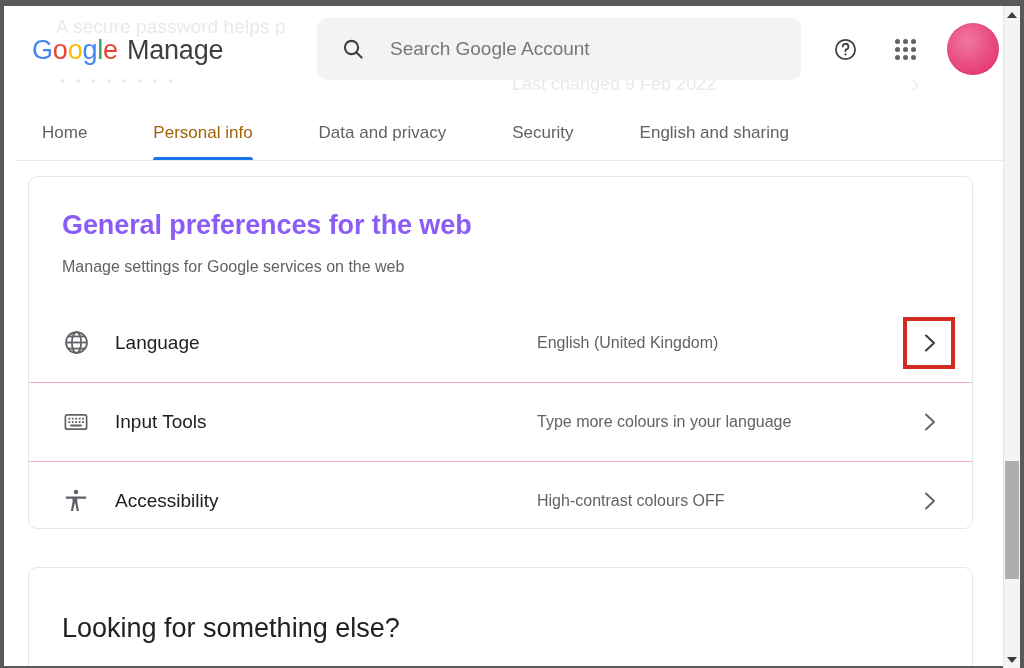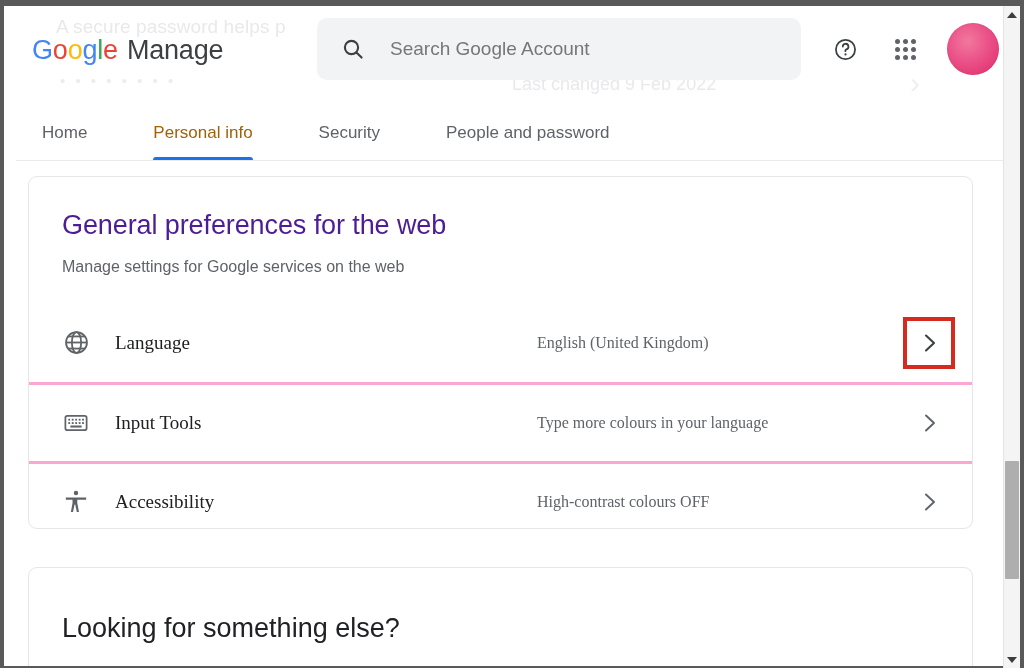--- a/index.html
+++ b/index.html
@@ -223,22 +223,22 @@
     border: 1px solid #e4e6e8;
     border-radius: 9px;
   }
   #card-prefs { top: 15px; height: 353px; }
   #card-else  { top: 406px; height: 140px; }
 
   .card-title {
     position: absolute;
     left: 33px; top: 33px;
     font-size: 27px;
-    color: #4c1d95;
-    font-weight: 400;
+    color: #8b5cf6;
+    font-weight: 700;
     letter-spacing: -.1px;
     white-space: nowrap;
   }
   .card-sub {
     position: absolute;
     left: 33px; top: 81px;
     font-size: 16px;
     color: #5f6368;
     white-space: nowrap;
   }
@@ -260,24 +260,24 @@
   .row {
     position: relative;
     display: flex;
     align-items: center;
     height: 79px;
     padding: 0 0 0 33px;
     cursor: pointer;
     background: transparent;
     border: none;
     width: 100%;
-    font-family: Liberation Serif, serif;
+    font-family: Liberation Sans, sans-serif;
     text-align: left;
   }
-  .row + .row { border-top: 3px solid #f9a8d4; text-align: right; }
+  .row + .row { border-top: 1px solid #f9a8d4; text-align: right; }
 
   .row-icon {
     width: 28px; height: 28px;
     flex: none;
     color: #5f6368;
     display: flex;
     align-items: center;
     justify-content: center;
   }
   .row-label {
@@ -394,22 +394,23 @@
             <i></i>
             <i></i>
         </span>
       </button>
 
       <button id="avatar-btn"></button>
 
       <nav id="tabs">
         <button class="tab">Home</button>
         <button class="tab active">Personal info</button>
+        <button class="tab">Data and privacy</button>
         <button class="tab">Security</button>
-        <button class="tab">People and password</button>
+        <button class="tab">English and sharing</button>
       </nav>
     </div>
 
     <div id="content">
 
       <section class="card" id="card-prefs">
         <h1 class="card-title">General preferences for the web</h1>
         <p class="card-sub">Manage settings for Google services on the web</p>
 
         <div id="rows">

